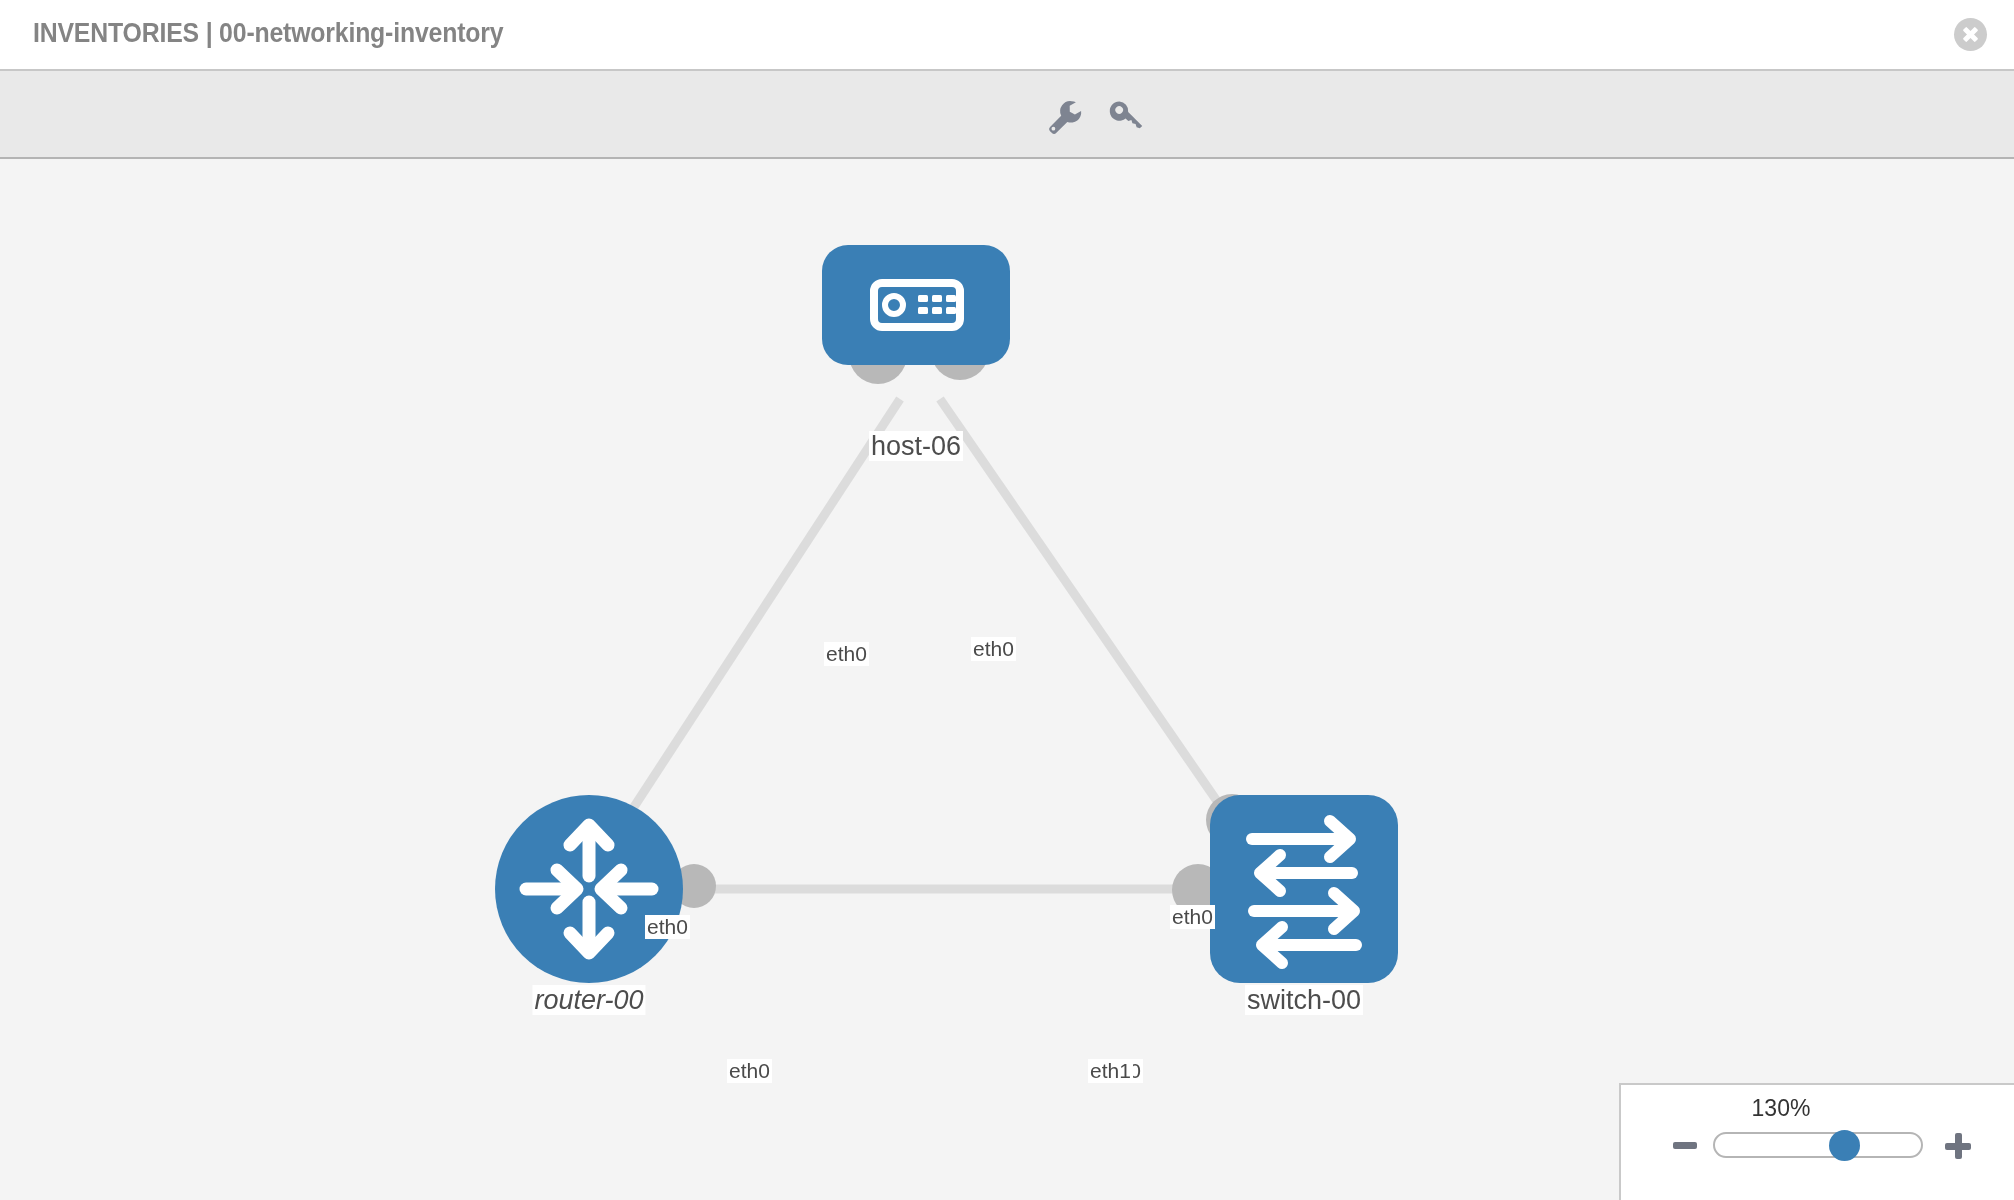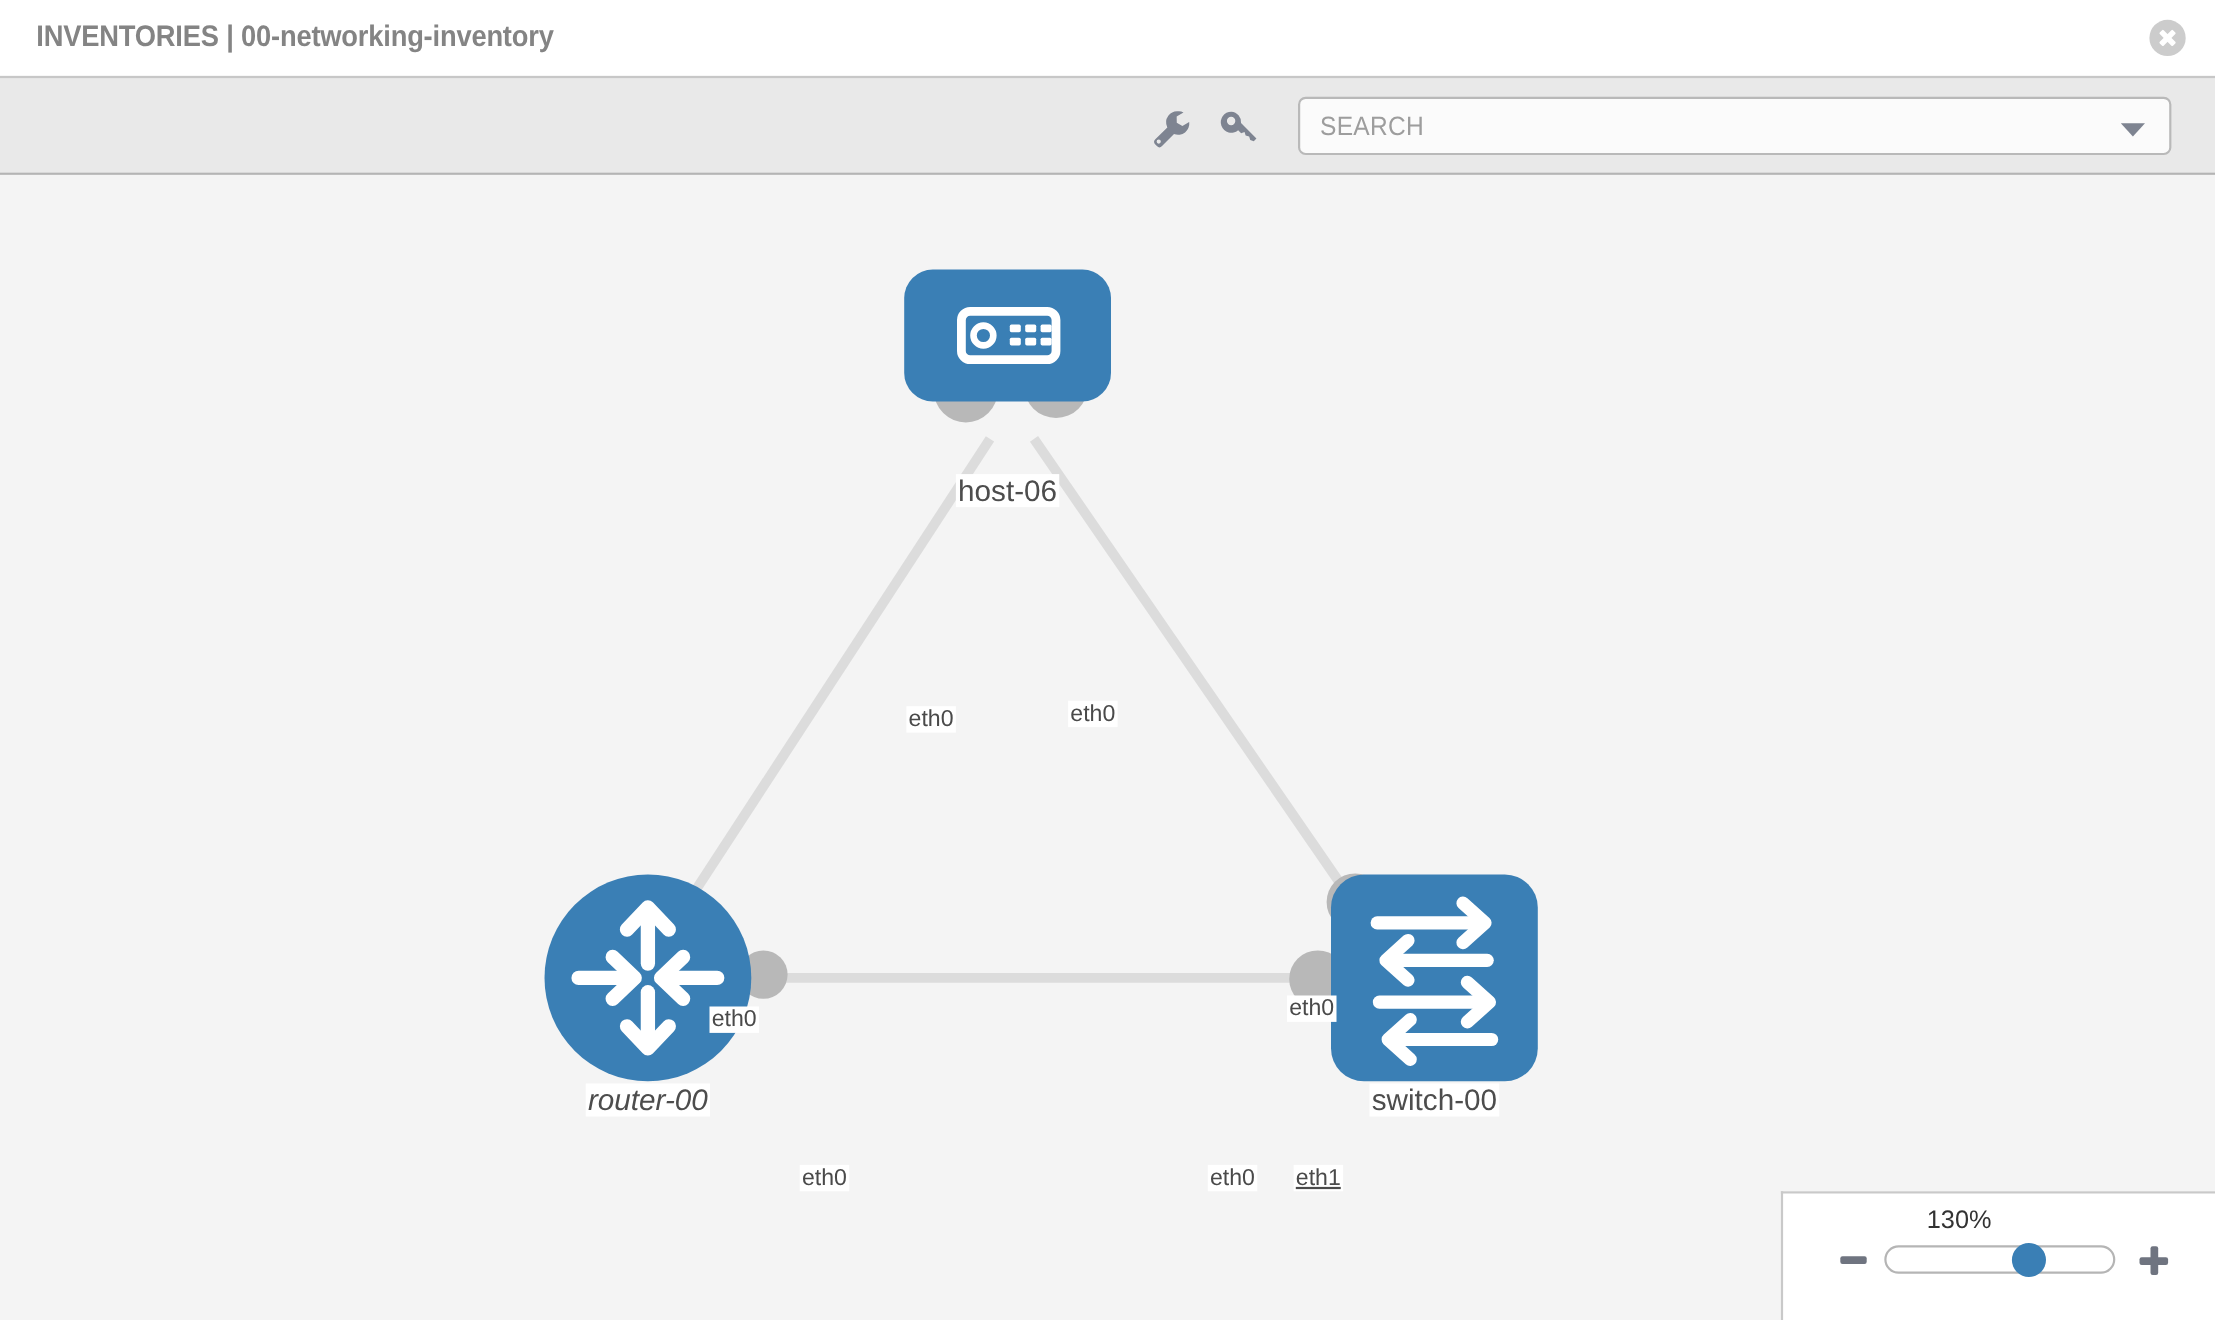--- a/index.html
+++ b/index.html
@@ -281,24 +281,20 @@
     </div>
 
     <div class="tool-icon icon-key">
       <svg width="42" height="42" viewBox="0 0 42 42">
         <g fill="#7e8491">
           <path d="M15.4 6.5a9.6 9.6 0 1 0 6.2 16.9l2.7 2.7 3.1-1.1 1 3.2 3.2.9 1 3.2 3.2 1 2.4-2.4-14-14A9.6 9.6 0 0 0 15.4 6.5zm-2.9 11.2a3.8 3.8 0 1 1 5.4-5.4 3.8 3.8 0 0 1-5.4 5.4z"></path>
         </g>
       </svg>
     </div>
 
-    <div class="search-box">
-      <span class="search-label">SEARCH</span>
-      <span class="caret"></span>
-    </div>
   </div>
 
   <div class="canvas">
 
     <svg class="canvas-svg" viewBox="0 0 2014 1041">
       <defs>
         <clipPath id="clip-host-stub-l">
             <rect x="820" y="150" width="200" height="80"></rect>
           </clipPath>
       </defs>
@@ -381,21 +377,21 @@
 
     <div class="edge-label" style="left:971px; top:450px;">eth0</div>
 
     <div class="edge-label" style="left:645px; top:728px;">eth0</div>
 
     <div class="edge-label" style="left:1170px; top:718px;">eth0</div>
 
     <div class="edge-label" style="left:727px; top:872px;">eth0</div>
 
     <div class="edge-label" style="left:1098px; top:872px; z-index:1;">eth0</div>
-    <div class="edge-label" style="left:1176px; top:872px; z-index:2;text-decoration:underline;">eth1</div>
+    <div class="edge-label" style="left:1088px; top:872px; z-index:2;">eth1</div>
   </div>
 
   <div class="zoom-panel">
     <div class="zoom-pct">130%</div>
     <div class="zoom-minus"></div>
     <div class="zoom-slider">
       <div class="zoom-thumb" id="zoom-thumb" style="left: 63%;"></div>
     </div>
     <div class="zoom-plus"></div>
   </div>

